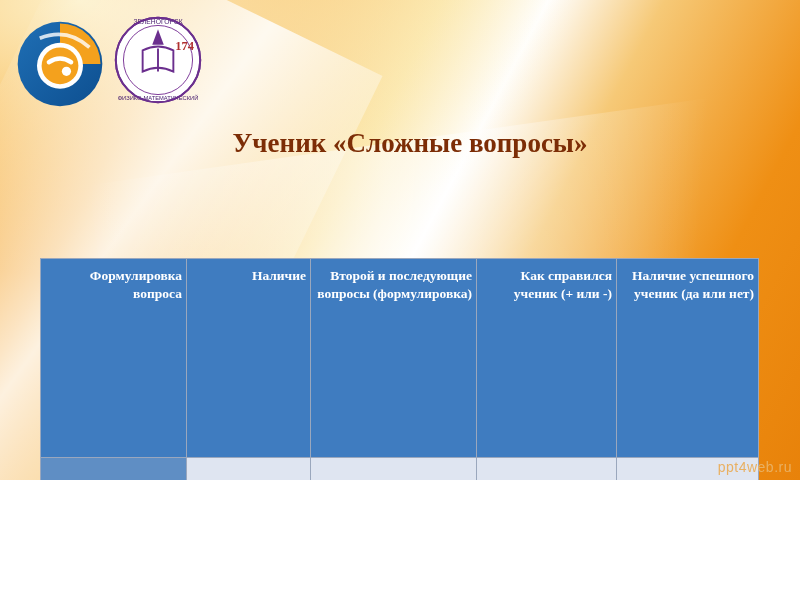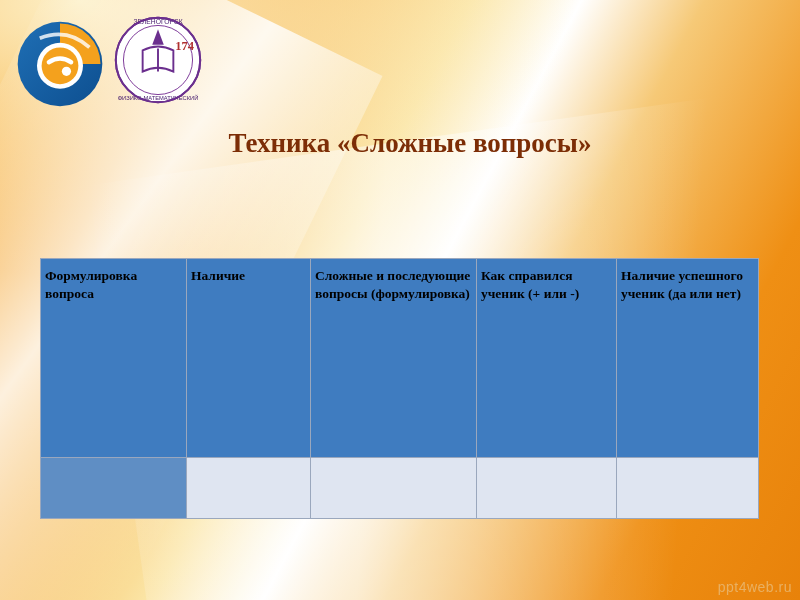--- a/index.html
+++ b/index.html
@@ -9,21 +9,21 @@
   body {
     width: 800px;
     height: 600px;
     overflow: hidden;
     font-family: "Liberation Serif", serif;
   }
 
   .slide {
     position: relative;
     width: 800px;
-    height: 600px;
+    height: 480px;
     background:
       radial-gradient(ellipse 900px 500px at 10% 0%, #fdf0c8 0%, rgba(253,240,200,0) 55%),
       linear-gradient(118deg, #f6a21e 0%, #f39b1c 18%, #fbe6a8 42%, #ffffff 52%, #f6c977 63%, #ef8f14 82%, #e8820a 100%);
     overflow: hidden;
   }
 
   
   .streak {
     position: absolute;
     left: -120px;
@@ -116,24 +116,24 @@
     width: 718px;
     table-layout: fixed;
   }
   table.obs th,
   table.obs td {
     border: 1px solid #9aa7bd;
     vertical-align: top;
   }
   table.obs thead th {
     background: #3f7cc0;
-    color: #000000;
+    color: #ffffff;
     font-size: 13.5px;
     font-weight: bold;
-    text-align: left;
+    text-align: right;
     padding: 8px 4px 0 4px;
     line-height: 1.35;
     height: 190px;
   }
   table.obs tbody td {
     height: 58px;
     background: #dfe5f1;
   }
   table.obs tbody td.first {
     background: #5f8ec4;
@@ -188,36 +188,36 @@
       <path d="M34 40 q16 -8 32 0 l0 22 q-16 -8 -32 0 z" fill="#ffffff" stroke="#6b2f8e" stroke-width="2"></path>
       <line x1="50" y1="38" x2="50" y2="62" stroke="#6b2f8e" stroke-width="2"></line>
       <text x="68" y="40" font-size="13" font-family="Liberation Serif, serif" fill="#b03030" font-weight="bold">174</text>
       <text x="50" y="13" font-size="7" font-family="Liberation Sans, sans-serif" fill="#4a2070" text-anchor="middle">ЗЕЛЕНОГОРСК</text>
       <text x="50" y="92" font-size="6" font-family="Liberation Sans, sans-serif" fill="#4a2070" text-anchor="middle">ФИЗИКО-МАТЕМАТИЧЕСКИЙ</text>
       <circle cx="50" cy="50" r="44" fill="none" stroke="#6b2f8e" stroke-width="2"></circle>
     </svg>
   </div>
 
 
-  <div class="main-title">Техника «Сложные вопросы»</div>
+  <div class="main-title">Ученик «Сложные вопросы»</div>
 
   <div class="table-wrap">
     <table class="obs">
       <colgroup>
         <col class="col1">
           <col class="col2">
           <col class="col3">
           <col class="col4">
           <col class="col5">
       </colgroup>
       <thead>
         <tr>
           <th>Формулировка вопроса</th>
           <th>Наличие</th>
-          <th>Сложные и последующие вопросы (формулировка)</th>
+          <th>Второй и последующие вопросы (формулировка)</th>
           <th>Как справился ученик (+ или -)</th>
           <th>Наличие успешного ученик (да или нет)</th>
         </tr>
       </thead>
       <tbody>
         <tr>
           <td class="first"></td>
           <td></td>
           <td></td>
           <td></td>

